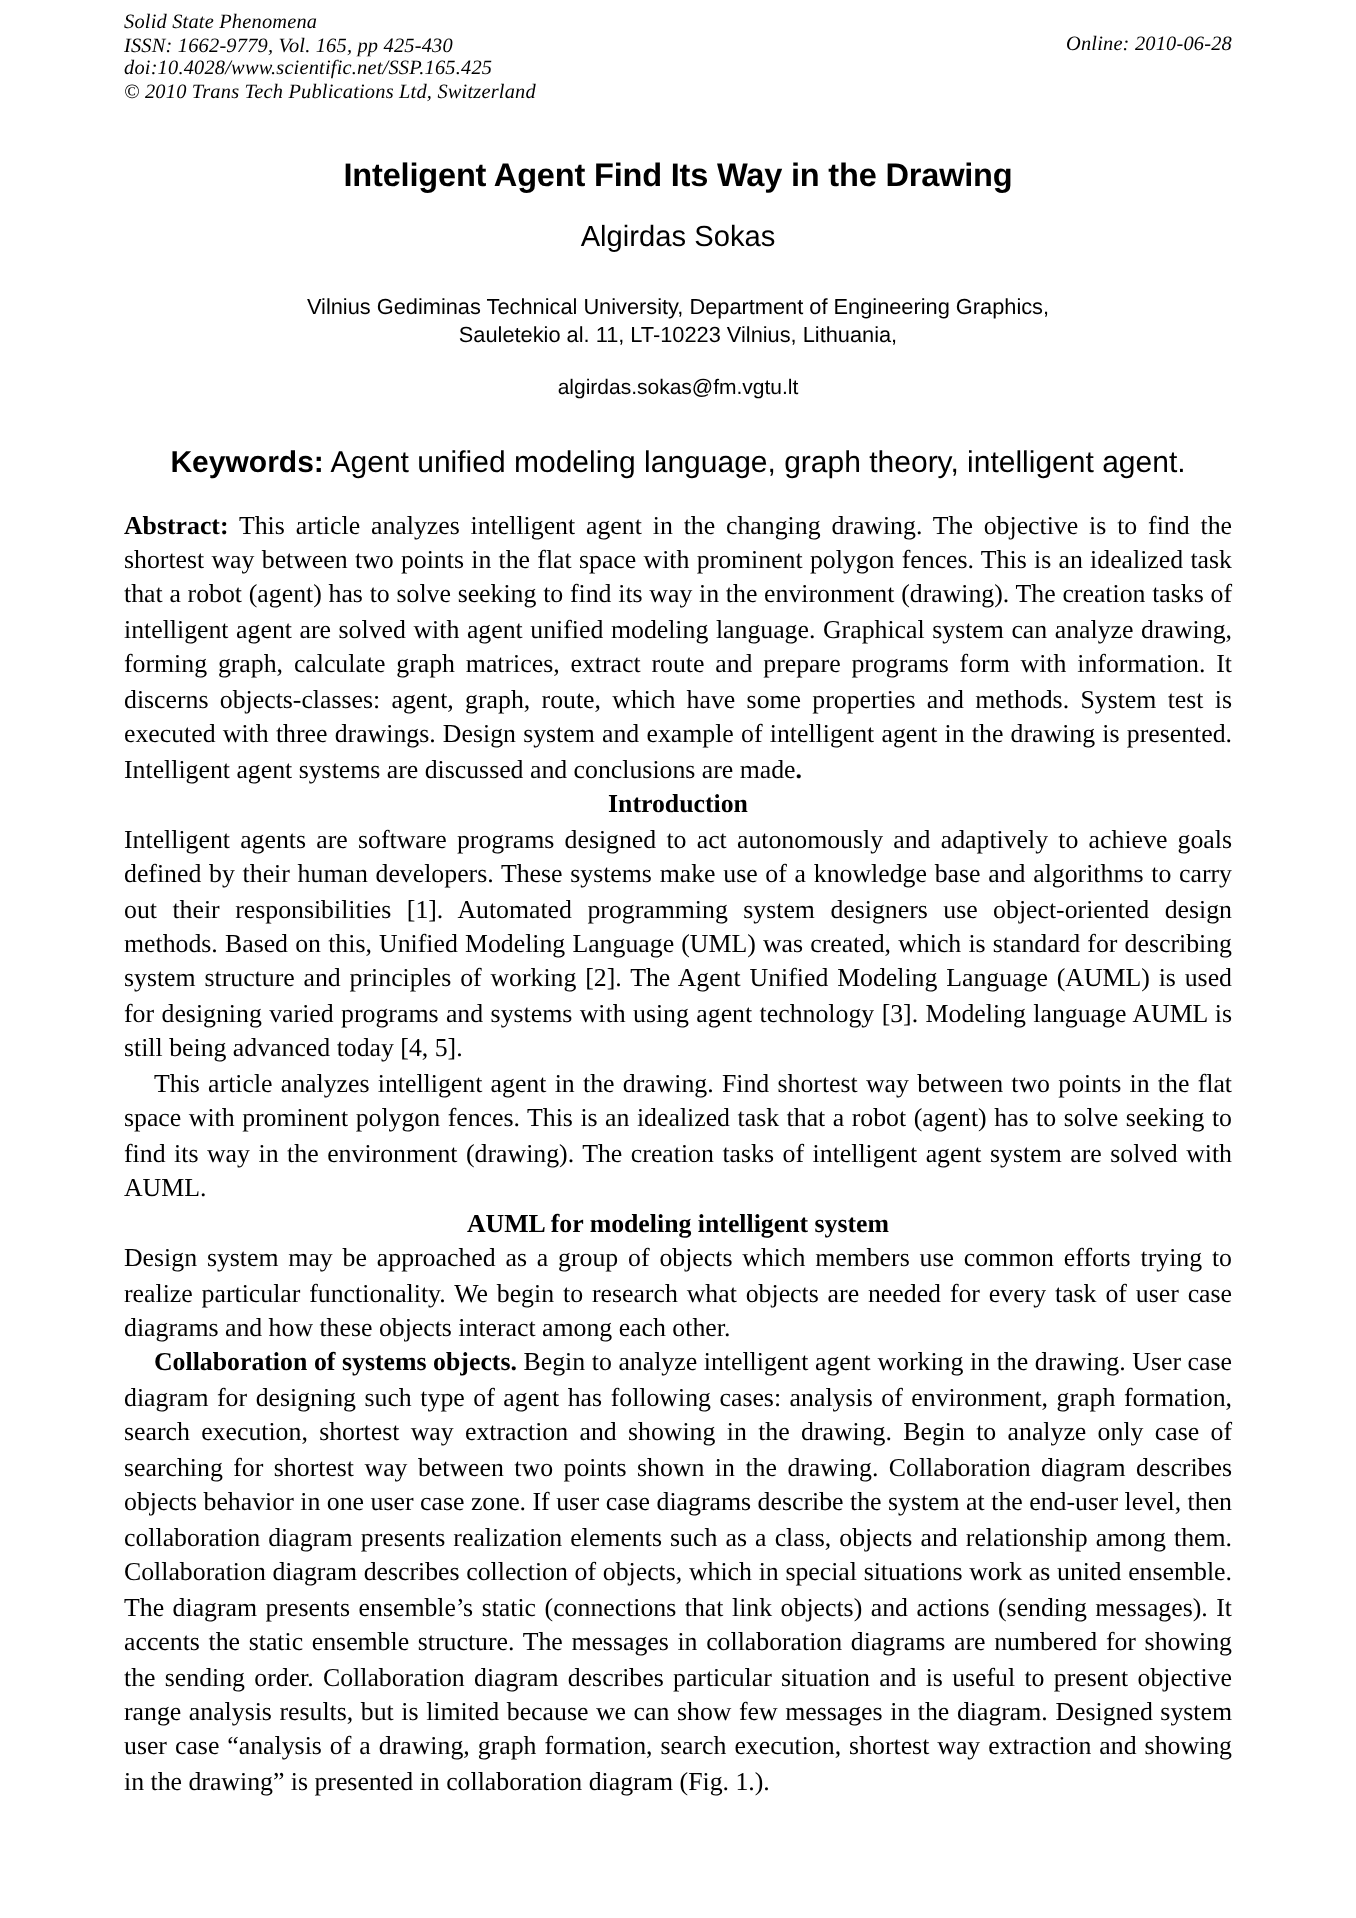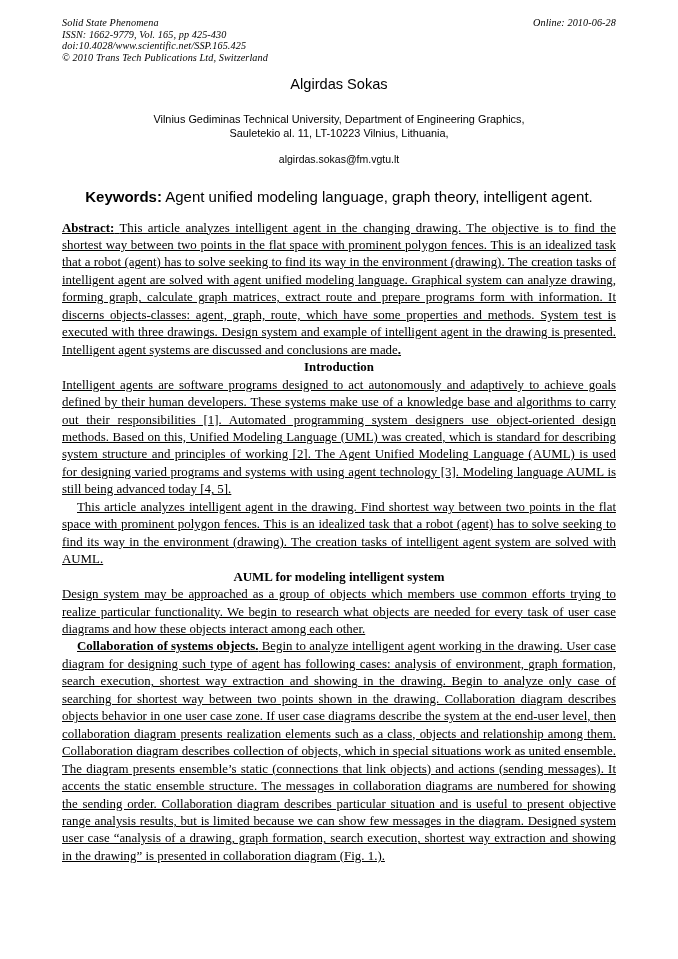--- a/index.html
+++ b/index.html
@@ -21,21 +21,21 @@
     position: absolute;
     left: 62px;
     top: 0;
     width: 554px;
     height: 959px;
   }
 
   
   .journal-header {
     position: relative;
-    padding-top: 17px;
+    padding-top: 6px;
     font-style: italic;
     font-size: 10.2px;
     line-height: 11.6px;
     letter-spacing: 0.1px;
   }
   .journal-header .line {
     white-space: nowrap;
   }
   .journal-header .online {
     position: absolute;
@@ -91,21 +91,20 @@
   .abstract {
     margin-top: 16px;
   }
   p.body {
     margin: 0;
     font-size: 12.9px;
     line-height: 17.45px;
     text-align: justify;
     text-justify: inter-word;
     hyphens: none;
-    text-decoration: underline;
   }
   p.body .lbl,
   p.body .runin {
     font-weight: bold;
   }
   p.indent {
     text-indent: 15px;
   }
 
   h2.section {
@@ -126,20 +125,21 @@
 
   <div class="journal-header">
     <div class="line">Solid State Phenomena</div>
     <div class="line">ISSN: 1662-9779, Vol. 165, pp 425-430</div>
     <div class="line">doi:10.4028/www.scientific.net/SSP.165.425</div>
     <div class="line">© 2010 Trans Tech Publications Ltd, Switzerland</div>
     <div class="online">Online: 2010-06-28</div>
   </div>
 
   <div class="title-block">
+    <div class="paper-title">Inteligent Agent Find Its Way in the Drawing</div>
     <div class="paper-author">Algirdas Sokas</div>
     <div class="affiliation">
       <div>Vilnius Gediminas Technical University, Department of Engineering Graphics,</div>
       <div>Sauletekio al. 11, LT-10223 Vilnius, Lithuania,</div>
     </div>
     <div class="email">algirdas.sokas@fm.vgtu.lt</div>
   </div>
 
   <div class="keywords">
     <span class="lbl">Keywords:</span>

